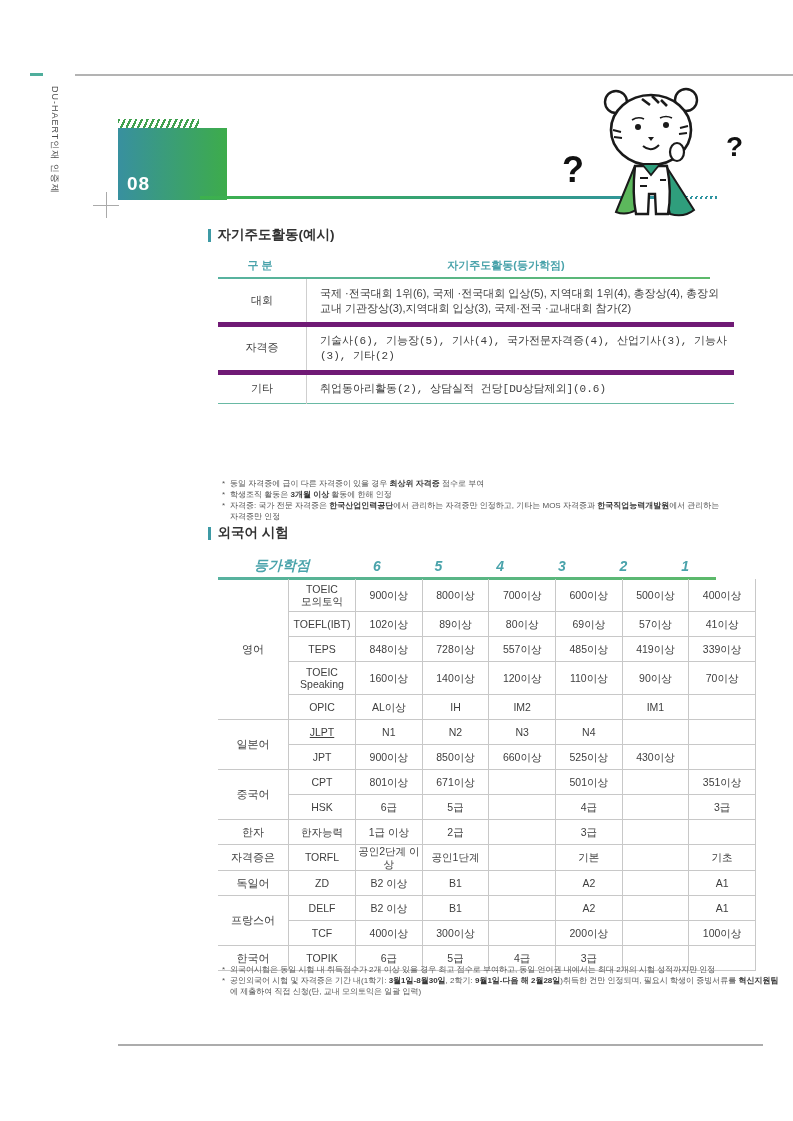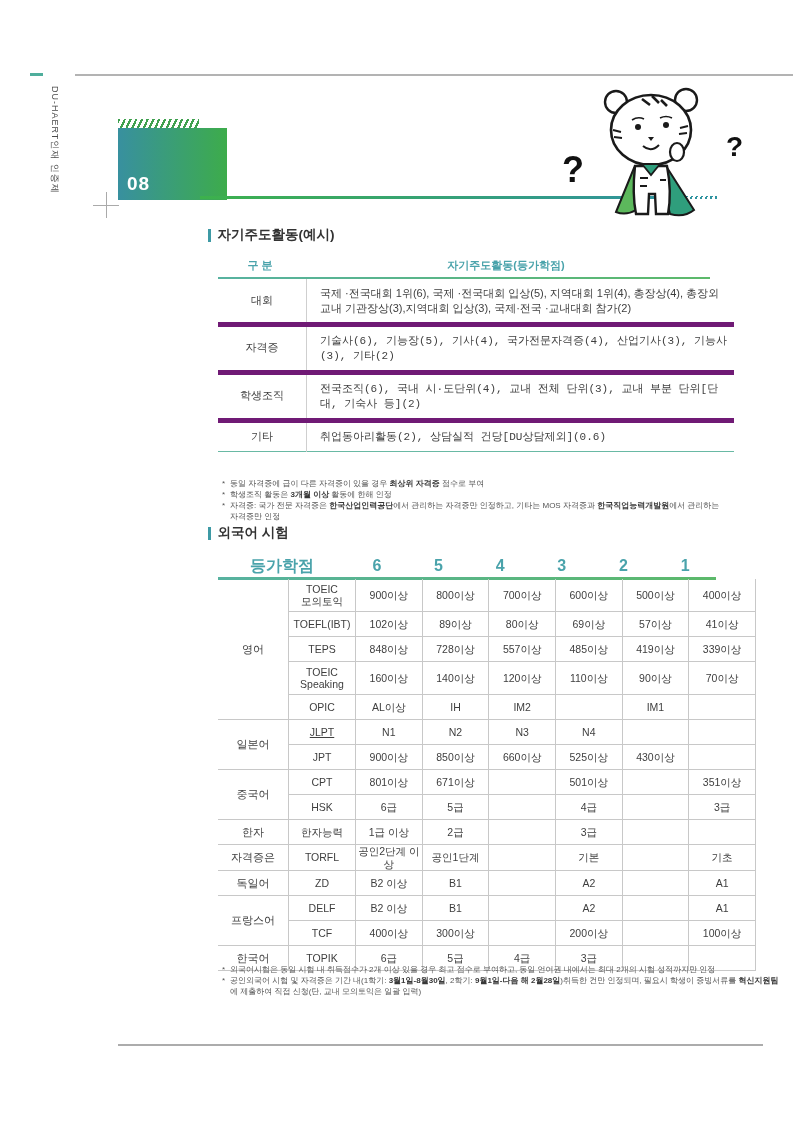--- a/index.html
+++ b/index.html
@@ -54,21 +54,21 @@
   
   .fns{width:560px;}
   .fn{display:flex;font-size:8px;color:#555;line-height:11px;}
   .fn .star{width:8px;flex:0 0 8px;text-align:left;}
   .fn b{color:#383838;}
   .fns1{left:222px;top:478px;width:500px;}
   .fns2{left:222px;top:964px;width:560px;}
 
   
   .t2-headrow{left:218px;top:556px;width:498px;height:20px;display:flex;align-items:center;}
-  .t2-headrow span{color:#4aa3ab;font-size:16px;font-weight:bold;text-align:center;}
+  .t2-headrow span{color:#4aa3ab;font-size:14px;font-weight:bold;text-align:center;font-style:italic;}
   .t2-headrow .lab{width:128px;}
   .t2-headrow .num{width:61.66px;}
   .t2-line{left:218px;top:577px;width:498px;height:2.5px;}
   .t2{left:218px;top:579px;width:498px;}
   .t2 td{border:1px solid #c8c8c8;font-size:10.5px;color:#3e3e3e;text-align:center;vertical-align:middle;line-height:12.5px;padding:0 2px;}
   .t2 td.lang{border-left:none;font-size:11px;}
   .t2 tr.first td{border-top:none;}
   .t2 td.test{white-space:pre-line;}
   .t2 td{height:24px;}
   .t2 tr.tall td{height:32px;}
@@ -136,24 +136,20 @@
   <div class="abs grad-line t1-line"></div>
   <table class="abs t1">
       <tbody id="t1-body">
         <tr>
           <td class="label">대회</td>
           <td class="content">국제 ·전국대회 1위(6), 국제 ·전국대회 입상(5), 지역대회 1위(4), 총장상(4), 총장외 교내 기관장상(3),지역대회 입상(3), 국제·전국 ·교내대회 참가(2)</td>
         </tr>
         <tr>
           <td class="label">자격증</td>
           <td class="content">기술사(6), 기능장(5), 기사(4), 국가전문자격증(4), 산업기사(3), 기능사(3), 기타(2)</td>
-        </tr>
-        <tr>
-          <td class="label">학생조직</td>
-          <td class="content">전국조직(6), 국내 시·도단위(4), 교내 전체 단위(3), 교내 부분 단위[단대, 기숙사 등](2)</td>
         </tr>
         <tr>
           <td class="label">기타</td>
           <td class="content">취업동아리활동(2), 상담실적 건당[DU상담제외](0.6)</td>
         </tr>
       </tbody>
     </table>
 
   <div class="abs fns fns1" id="fns1">
       <div class="fn">

